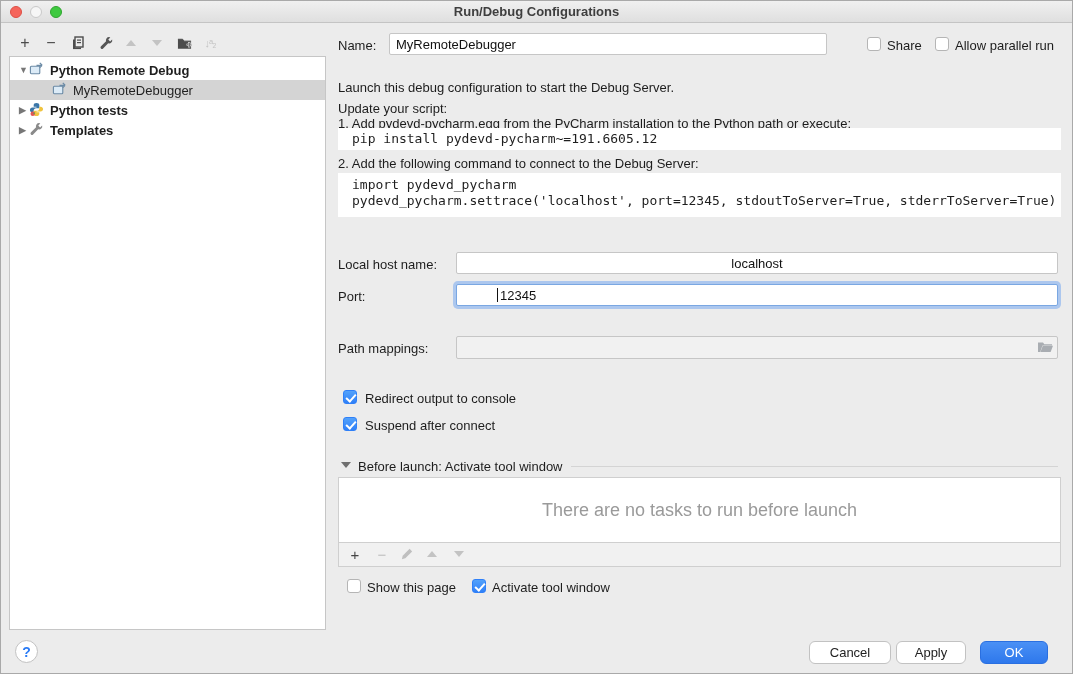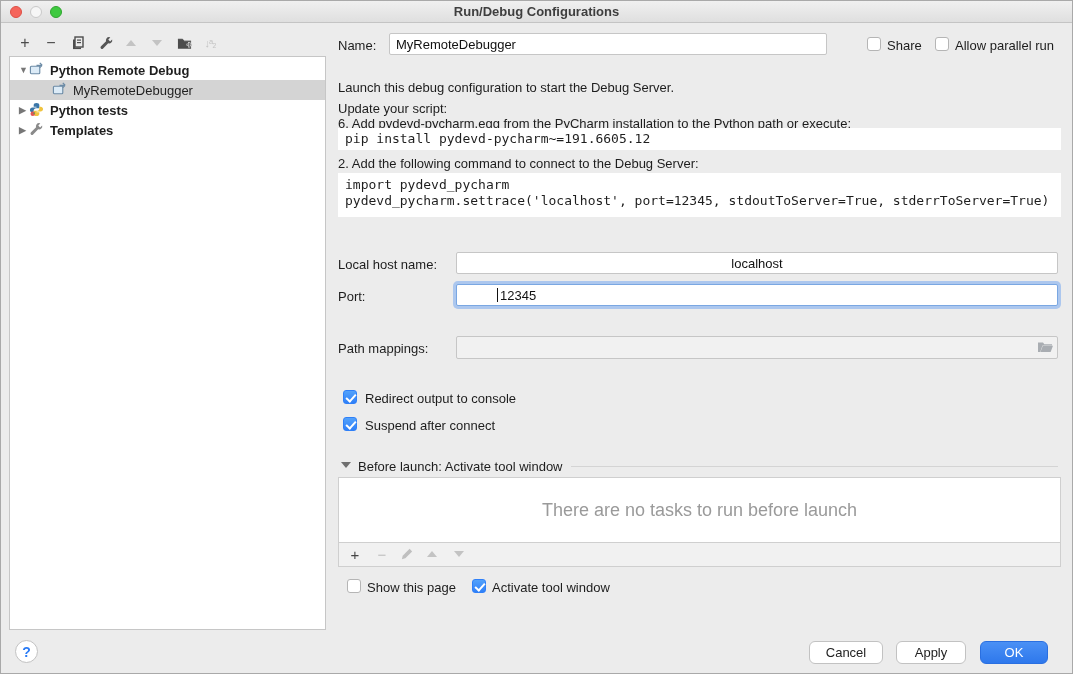--- a/index.html
+++ b/index.html
@@ -38,21 +38,21 @@
   .indent1 { padding-left:19px; }
 
   
   .lbl { position:absolute; font-size:13px; color:#1d1d1d; white-space:nowrap; }
   .tf { position:absolute; border:1px solid #c6c6c6; border-radius:2px; background:#fff;
     font-family:"Liberation Sans",sans-serif; font-size:13px; color:#111; padding:1px 6px; }
   .tf.focused { border:1px solid #7aa7e2; box-shadow:0 0 0 3px rgba(120,170,240,.55); }
   .tf.disabledfield { background:#f1f1f1; }
   .codeblock { position:absolute; left:337px; width:723px; background:#ffffff;
     font-family:"DejaVu Sans Mono", monospace; font-size:13px; color:#1e1e1e;
-    padding:2px 7px; white-space:pre; overflow:hidden; }
+    padding:2px 14px; white-space:pre; overflow:hidden; }
 
   
   .cb { position:absolute; width:14px; height:14px; border:1px solid #b5b5b5;
     border-radius:3px; background:#fff; }
   .cb.checked { background:linear-gradient(#53a2fb,#2f80f8); border-color:#2f80f8; }
   .cb.checked::after { content:""; position:absolute; left:4px; top:1px; width:4px; height:8px;
     border:solid #fff; border-width:0 2px 2px 0; transform:rotate(42deg); }
   .cb-label { position:absolute; font-size:13px; color:#1d1d1d; white-space:nowrap; }
 
   
@@ -172,21 +172,21 @@
 
   <div class="lbl" style="left:337px; top:37px;">Name:</div>
   <input class="tf" style="left: 388px; top: 32px; width: 438px; height: 22px;" value="MyRemoteDebugger">
   <div class="cb" style="left:866px; top:36px;"></div>
   <div class="cb-label" style="left:886px; top:37px;">Share</div>
   <div class="cb" style="left:934px; top:36px;"></div>
   <div class="cb-label" style="left:954px; top:37px;">Allow parallel run</div>
 
   <div class="lbl" style="left:337px; top:79px;">Launch this debug configuration to start the Debug Server.</div>
   <div class="lbl" style="left:337px; top:100px;">Update your script:</div>
-  <div class="lbl" style="left:337px; top:109px; padding-top:6px;">6. Add pydevd-pycharm.egg from the PyCharm installation to the Python path or execute:</div>
+  <div class="lbl" style="left:337px; top:109px; padding-top:6px;">1. Add pydevd-pycharm.egg from the PyCharm installation to the Python path or execute:</div>
   <div class="codeblock" style="top:127px; height:22px; line-height:18px;">pip install pydevd-pycharm~=191.6605.12</div>
   <div class="lbl" style="left:337px; top:155px;">2. Add the following command to connect to the Debug Server:</div>
   <div class="codeblock" style="top:172px; height:44px; line-height:16px; padding-top:4px;"><span>import pydevd_pycharm</span>
 <span>pydevd_pycharm.settrace('localhost', port=12345, stdoutToServer=True, stderrToServer=True)</span></div>
 
   <div class="lbl" style="left:337px; top:256px;">Local host name:</div>
   <input class="tf" style="left: 455px; top: 251px; width: 602px; height: 22px; text-align: center;" value="localhost">
 
   <div class="lbl" style="left:337px; top:288px;">Port:</div>
   <input class="tf focused" style="left: 455px; top: 283px; width: 602px; height: 22px; padding-left: 43px;" value="12345">
@@ -228,17 +228,17 @@
         <span class="tri tri-down"></span>
       </div>
   </div>
 
   <div class="cb" style="left:346px; top:578px;"></div>
   <div class="cb-label" style="left:366px; top:579px;">Show this page</div>
   <div class="cb checked" style="left:471px; top:578px;"></div>
   <div class="cb-label" style="left:491px; top:579px;">Activate tool window</div>
 
   <div class="help-btn">?</div>
-  <div class="btn plain" style="left:808px; width:74px;">Cancel</div>
+  <div class="btn plain" style="left:808px; width:82px;">Cancel</div>
   <div class="btn plain" style="left:895px; width:70px;">Apply</div>
   <div class="btn primary" style="left:979px; width:68px;">OK</div>
 
 </div>
 
 </body></html>

